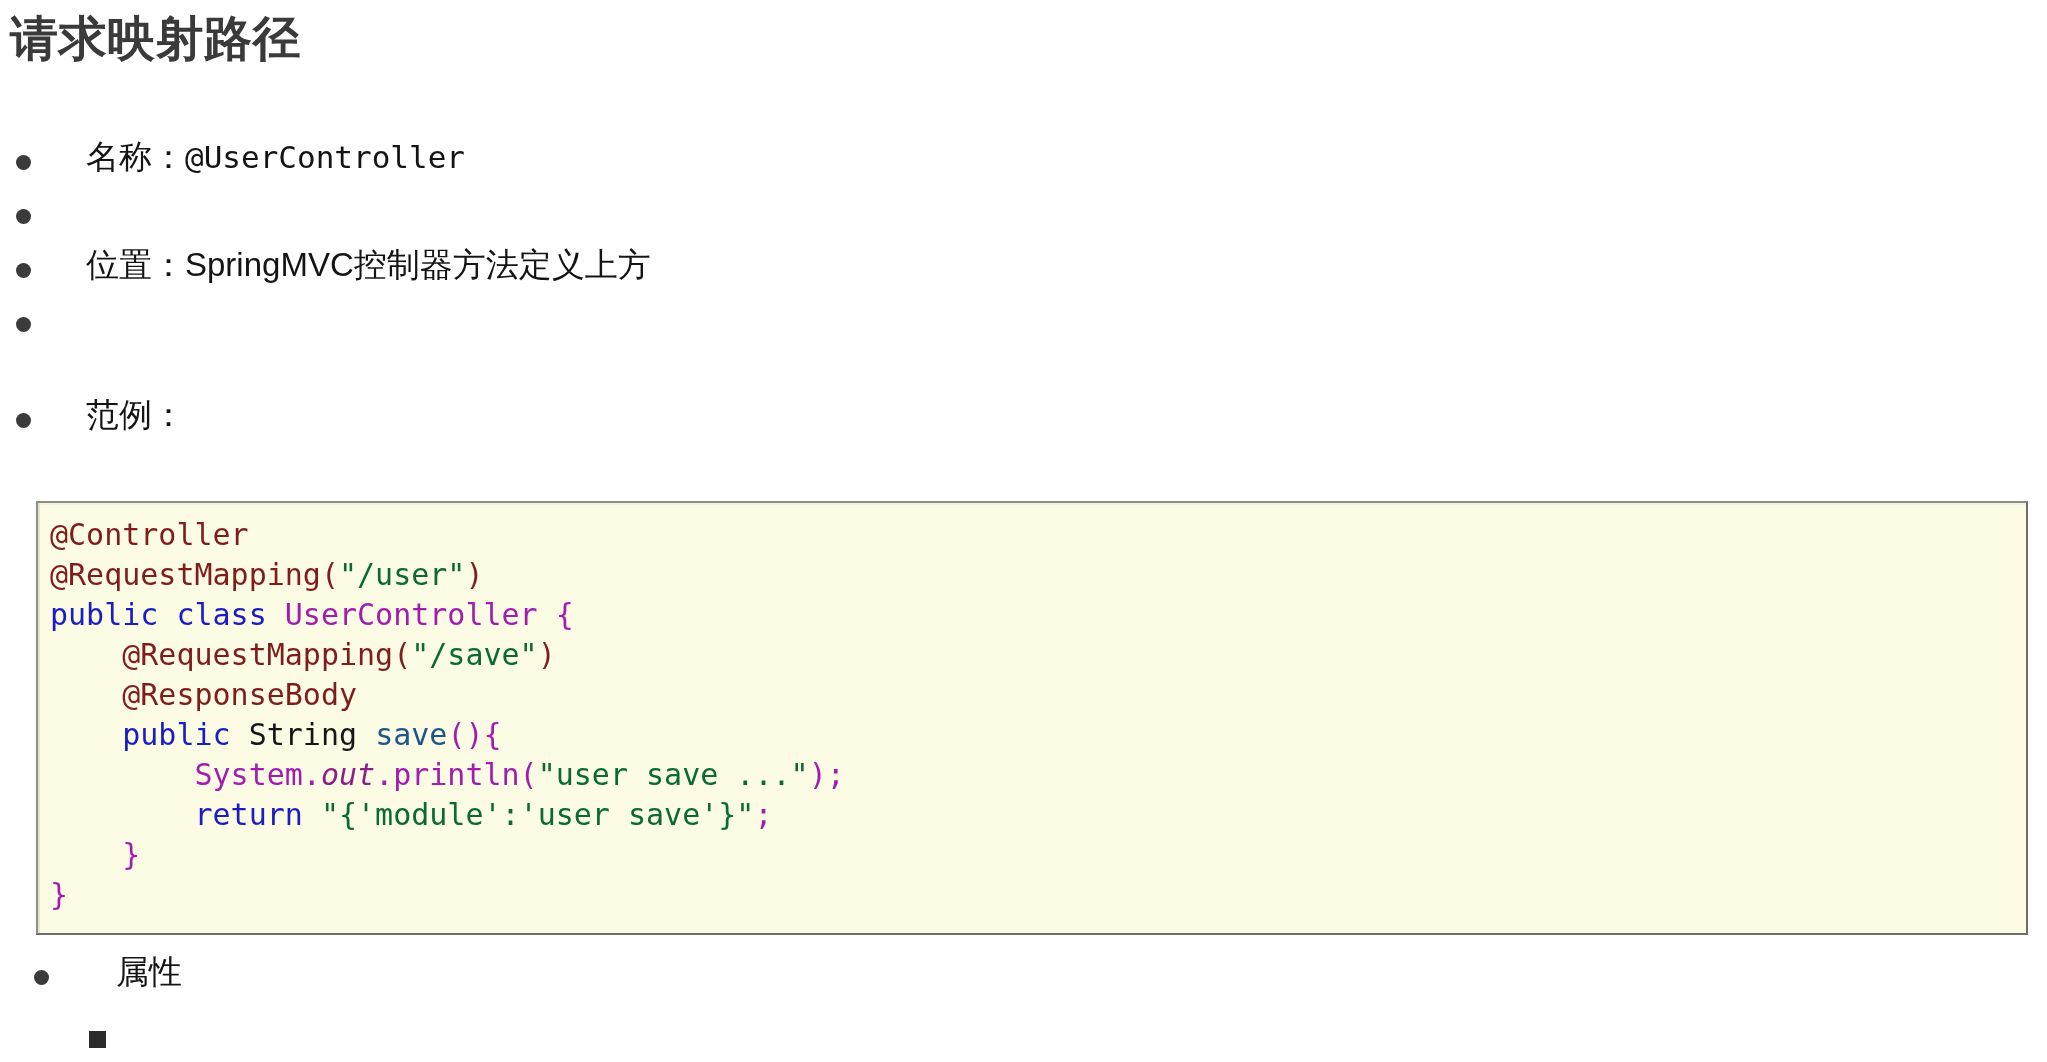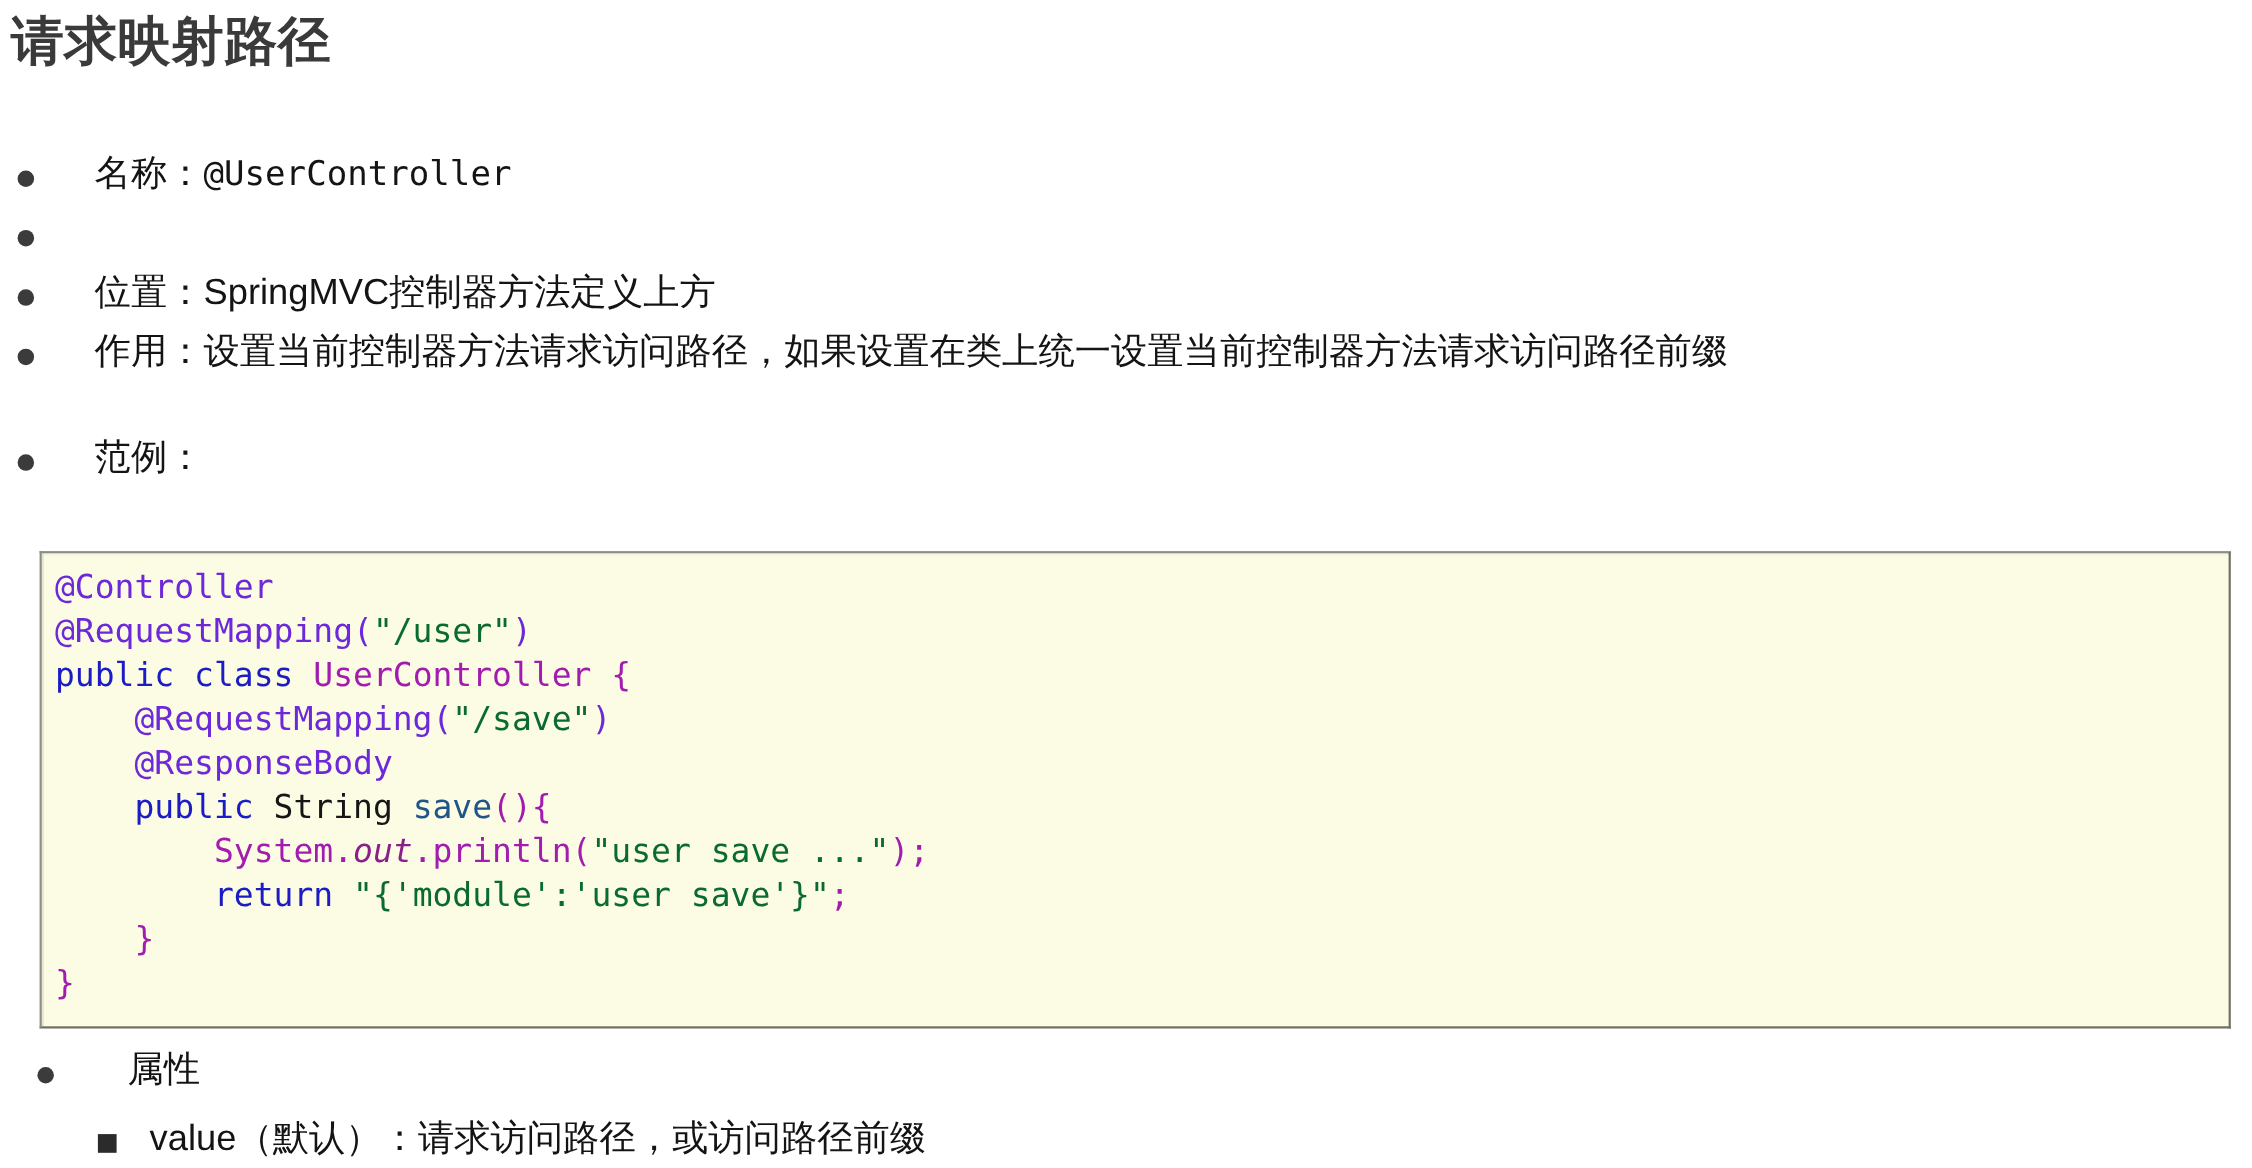--- a/index.html
+++ b/index.html
@@ -110,21 +110,21 @@
     overflow: hidden;
   }
   .code-inner {
     font-family: "DejaVu Sans Mono", "Liberation Mono", monospace;
     font-size: 30px;
     line-height: 40px;
     white-space: pre;
     color: #161616;
     letter-spacing: 0px;
   }
-  .tok-ann   { color: #6d28d9; }
+  .tok-ann   { color: #7f1d1d; }
   .tok-str   { color: #0a6b2e; }
   .tok-kw    { color: #1c1cc4; }
   .tok-plain { color: #a21caf; }
   .tok-field { color: #8a1f8a; font-style: italic; }
   .tok-meth  { color: #20558a; }
   .tok-type  { color: #161616; }
 
   
   .lower-list {
     position: absolute;
@@ -177,23 +177,20 @@
 
     <div class="bullet-row abs row-pos">
       <span class="bullet-dot"></span>
       <div class="bullet-text">
         <span class="label-cn">位置：</span><span>SpringMVC控制器方法定义上方</span>
       </div>
     </div>
 
     <div class="bullet-row abs row-use">
       <span class="bullet-dot"></span>
-      <div class="bullet-text">
-        <span class="label-cn">作用：</span><span>设置当前控制器方法请求访问路径，如果设置在类上统一设置当前控制器方法请求访问路径前缀</span>
-      </div>
     </div>
 
     <div class="bullet-row abs row-demo">
       <span class="bullet-dot"></span>
       <div class="bullet-text">
         <span class="label-cn">范例：</span>
       </div>
     </div>
 
   </div>
@@ -204,18 +201,17 @@
 
   <div class="lower-list">
 
     <div class="bullet-row attr-row">
       <span class="bullet-dot"></span>
       <div class="bullet-text">属性</div>
     </div>
 
     <div class="sub-row value-row">
       <span class="sub-square"></span>
-      <div class="sub-text">value（默认）：请求访问路径，或访问路径前缀</div>
     </div>
 
   </div>
 
 </div>
 
 </body></html>

